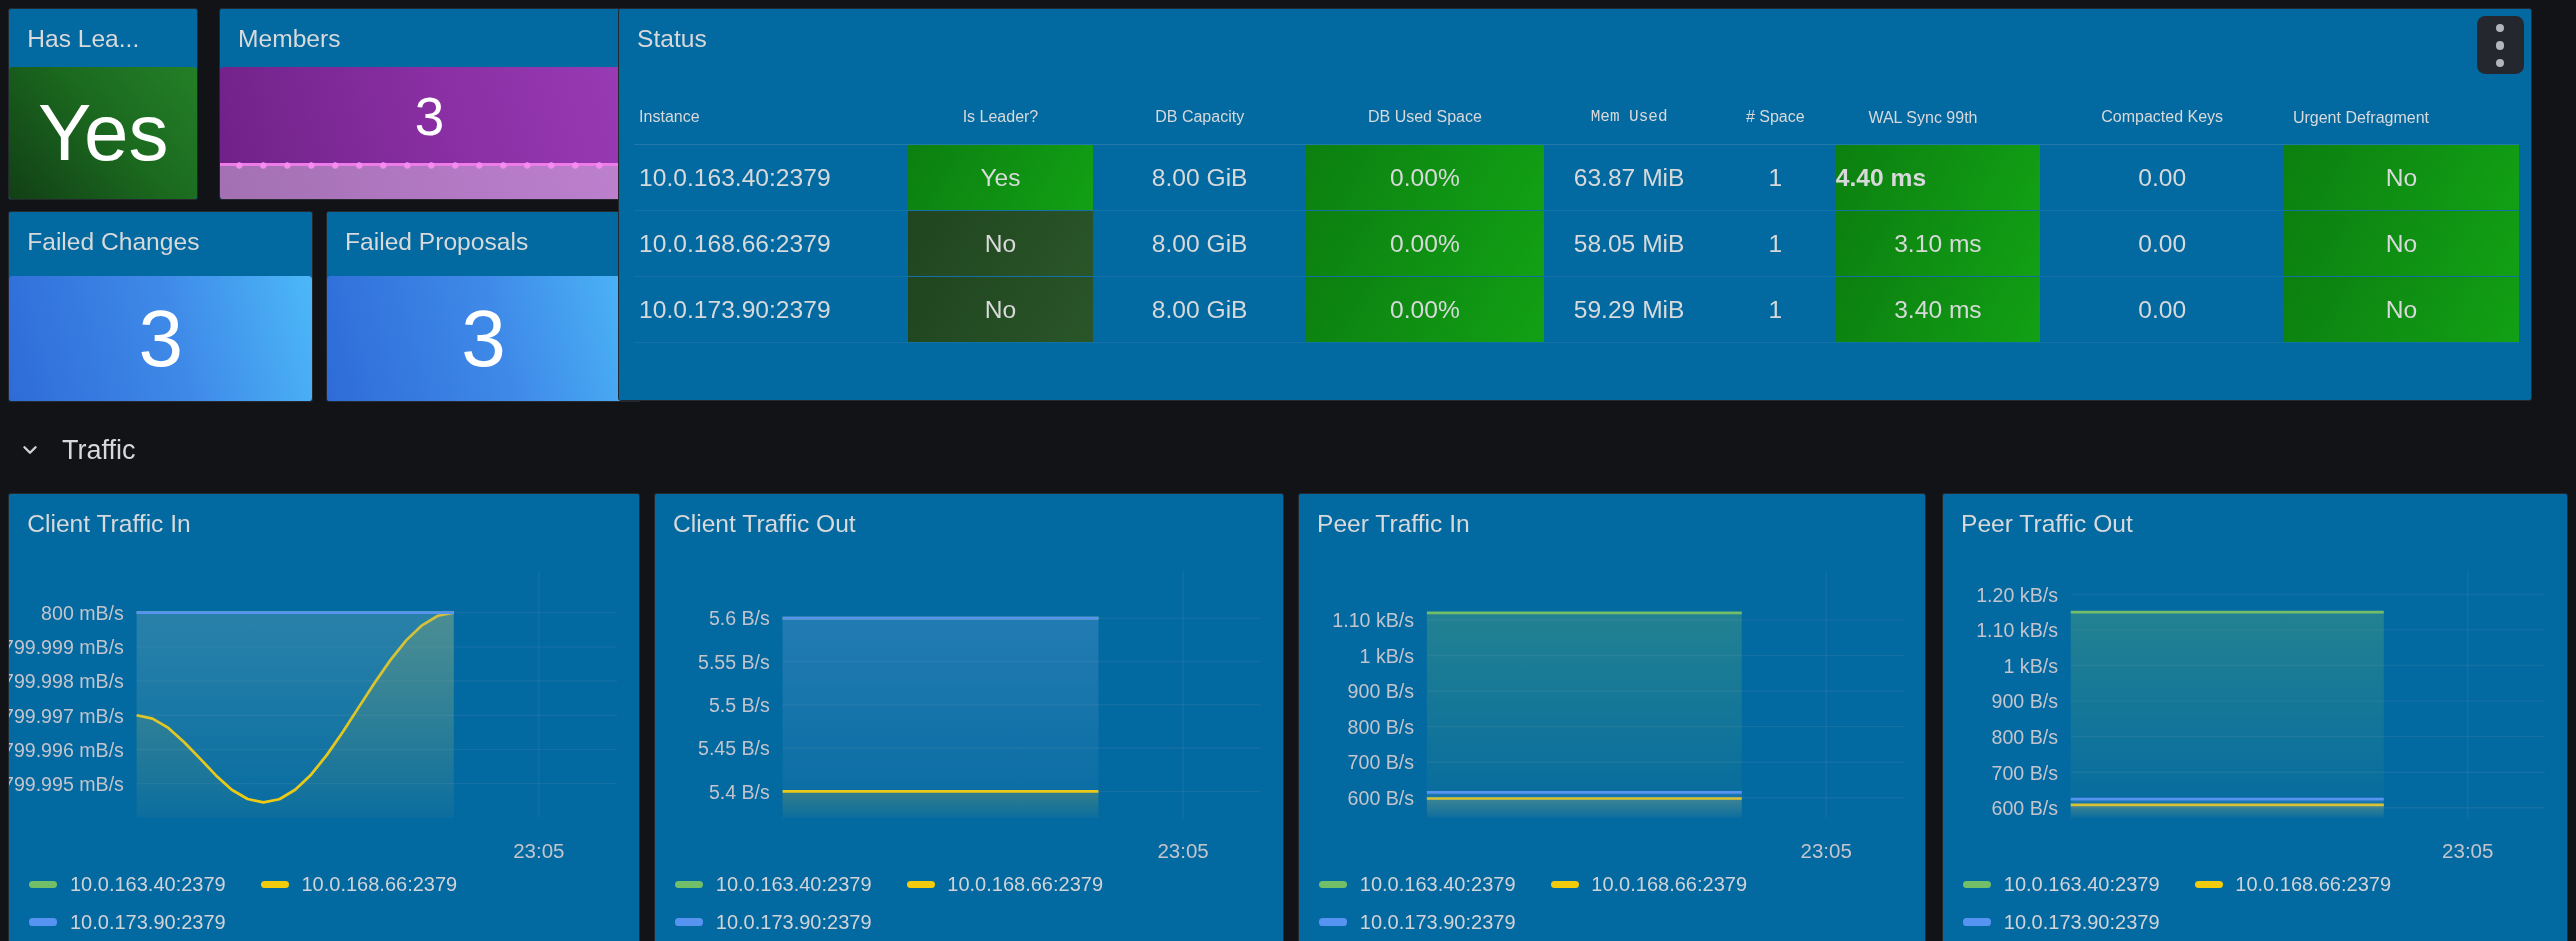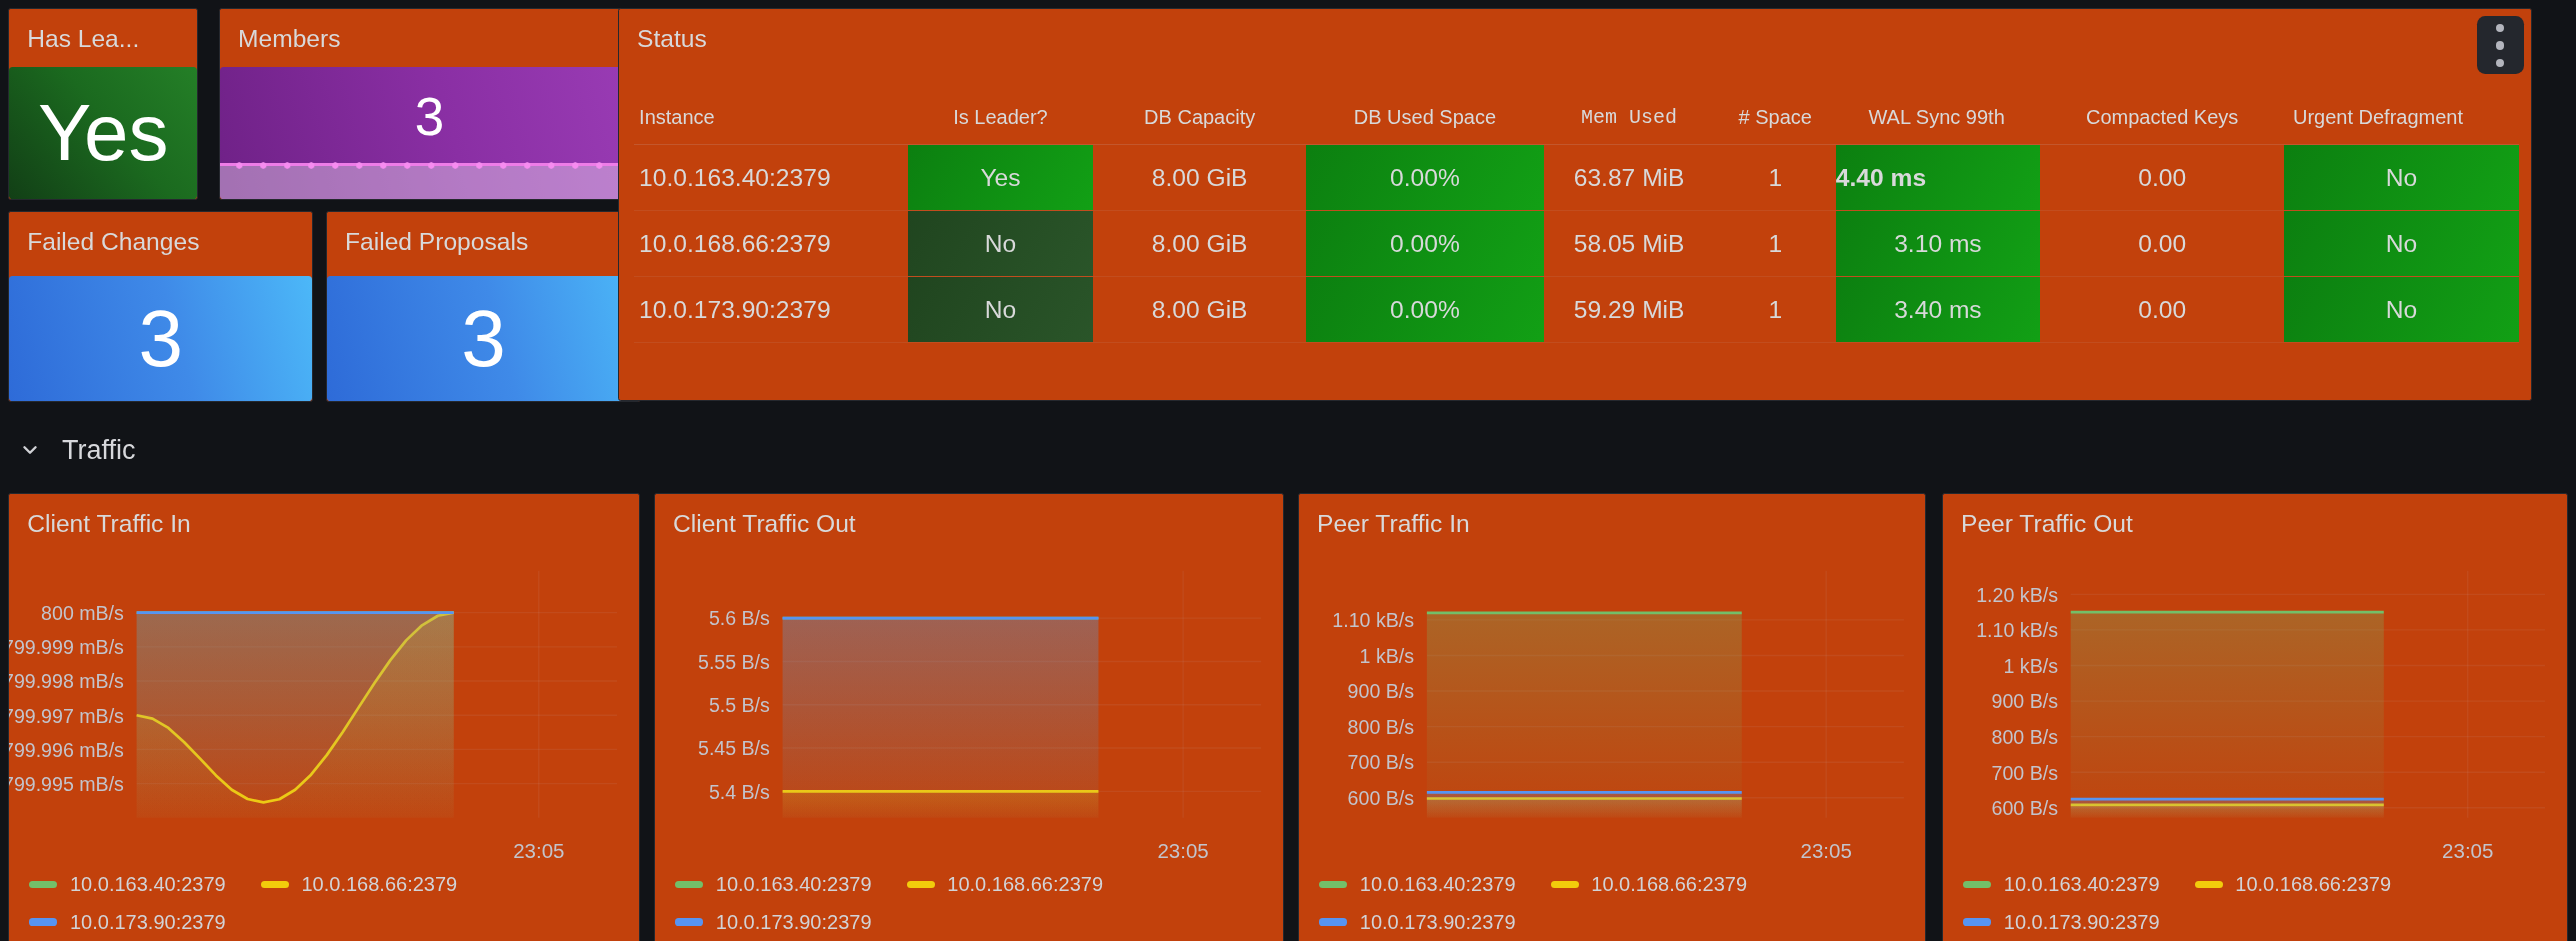--- a/index.html
+++ b/index.html
@@ -3,21 +3,21 @@
 <meta charset="utf-8">
 <style>
   html,body{margin:0;padding:0;}
   body{
     width:2576px;height:941px;position:relative;overflow:hidden;
     background:#111317;
     font-family:"Liberation Sans",sans-serif;
     -webkit-font-smoothing:antialiased;
   }
   .panel{
-    position:absolute;background:#c2410c;border:0.9px solid #25282e;
+    position:absolute;background:#0369a1;border:0.9px solid #25282e;
     border-radius:2.7px;box-sizing:border-box;overflow:hidden;
   }
   .panel-title{
     font-size:24.6px;font-weight:500;color:#d8d9da;
     padding:15.5px 18px 0 18px;white-space:nowrap;overflow:hidden;cursor:pointer;
   }
   
   .stat-block{
     position:absolute;left:0;right:0;bottom:0;border-radius:3.6px;
     display:flex;align-items:center;justify-content:center;overflow:hidden;
@@ -43,21 +43,21 @@
     border-radius:8.2px;display:flex;flex-direction:column;align-items:center;justify-content:center;
     gap:9px;cursor:pointer;
   }
   .kebab .dot{width:8.2px;height:8.2px;border-radius:50%;background:#b3b5bd;}
   
   table.status{
     position:absolute;left:14.6px;top:81px;border-collapse:collapse;table-layout:fixed;
     width:1885px;
   }
   table.status th{
-    height:54px;font-size:20px;font-weight:500;color:#d8d9da;white-space:nowrap;
+    height:54px;font-size:16px;font-weight:500;color:#d8d9da;white-space:nowrap;
     overflow:hidden;border-bottom:0.9px solid rgba(204,204,220,0.16);cursor:pointer;padding:0;
   }
   table.status td{
     height:65px;font-size:24.6px;font-weight:400;color:#d8d9da;white-space:nowrap;
     overflow:hidden;padding:0;
   }
   table.status tbody tr{border-bottom:0.9px solid rgba(204,204,220,0.09);}
   td.cell-bright{
     background-image:linear-gradient(120deg,#0c7f10,#12a015);
     background-clip:content-box;padding:1.8px 0;color:#ffffff;

